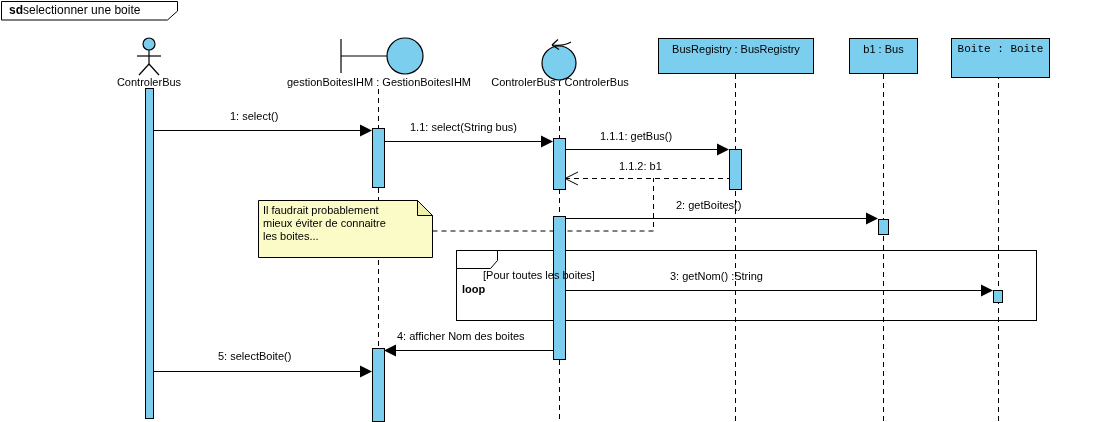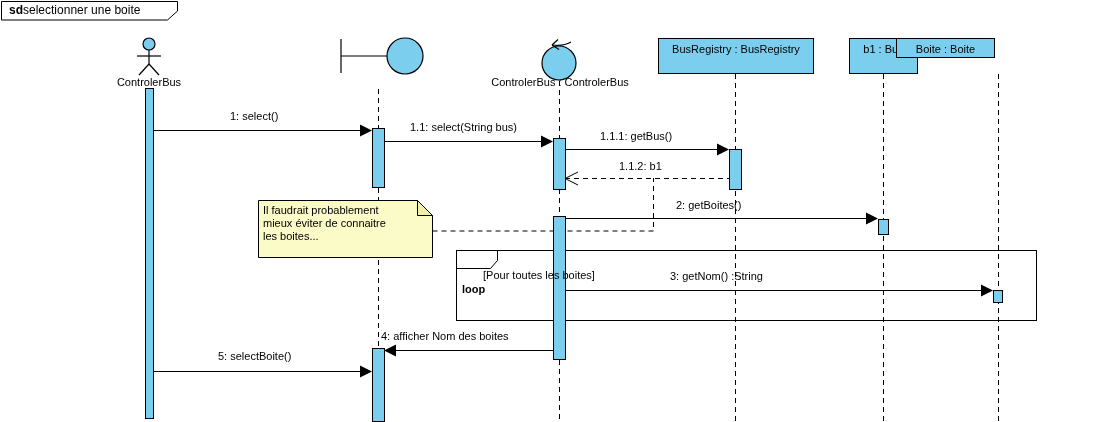--- a/index.html
+++ b/index.html
@@ -111,42 +111,43 @@
       <line x1="153" y1="371.5" x2="370" y2="371.5"></line>
       <polygon points="372,371.5 360,365.5 360,377.5" stroke="none" fill="#000"></polygon>
     </g>
   </svg>
 
   <div class="frame-tab-text">
     <b>sd</b><span>selectionner une boite</span>
   </div>
 
   <div class="label center" style="left:149px;top:76px;">ControlerBus</div>
+  <div class="label center" style="left:379px;top:76px;">gestionBoitesIHM : GestionBoitesIHM</div>
   <div class="label center" style="left:560px;top:76px;">ControlerBus : ControlerBus</div>
 
   <div class="head-box" style="left:658px;top:38px;width:156px;height:36px;">BusRegistry : BusRegistry</div>
   <div class="head-box" style="left:849px;top:38px;width:69px;height:36px;">b1 : Bus</div>
-  <div class="head-box" style="left:896px;top:38px;width:99px;height:20px;">Boite : Boite</div>
+  <div class="head-box" style="left:951px;top:38px;width:99px;height:40px;font-family:Liberation Mono, monospace;">Boite : Boite</div>
 
   <div class="bar" style="left:145px;top:88px;width:9px;height:331px;"></div>
   <div class="bar" style="left:372px;top:128px;width:13px;height:60px;"></div>
   <div class="bar" style="left:372px;top:348px;width:13px;height:74px;"></div>
   <div class="bar" style="left:553px;top:138px;width:13px;height:52px;"></div>
   <div class="bar" style="left:553px;top:216px;width:13px;height:144px;"></div>
   <div class="bar" style="left:729px;top:149px;width:13px;height:41px;"></div>
   <div class="bar" style="left:878px;top:219px;width:11px;height:16px;"></div>
   <div class="bar" style="left:993px;top:290px;width:10px;height:13px;"></div>
 
   <div class="label" style="left:230px;top:110px;">1: select()</div>
   <div class="label" style="left:410px;top:121px;">1.1: select(String bus)</div>
   <div class="label" style="left:600px;top:130px;">1.1.1: getBus()</div>
   <div class="label" style="left:619px;top:160px;">1.1.2: b1</div>
   <div class="label" style="left:676px;top:199px;">2: getBoites()</div>
   <div class="label" style="left:670px;top:270px;">3: getNom() :String</div>
-  <div class="label" style="left:381px;top:330px;">4: afficher Nom des boites</div>
+  <div class="label" style="left:397px;top:330px;">4: afficher Nom des boites</div>
   <div class="label" style="left:218px;top:350px;">5: selectBoite()</div>
 
   <div class="loop-label">loop</div>
   <div class="guard">[Pour toutes les boites]</div>
 
   <div class="note-text">
     <span>Il faudrait probablement</span>
     <span>mieux éviter de connaitre</span>
     <span>les boites...</span>
   </div>

